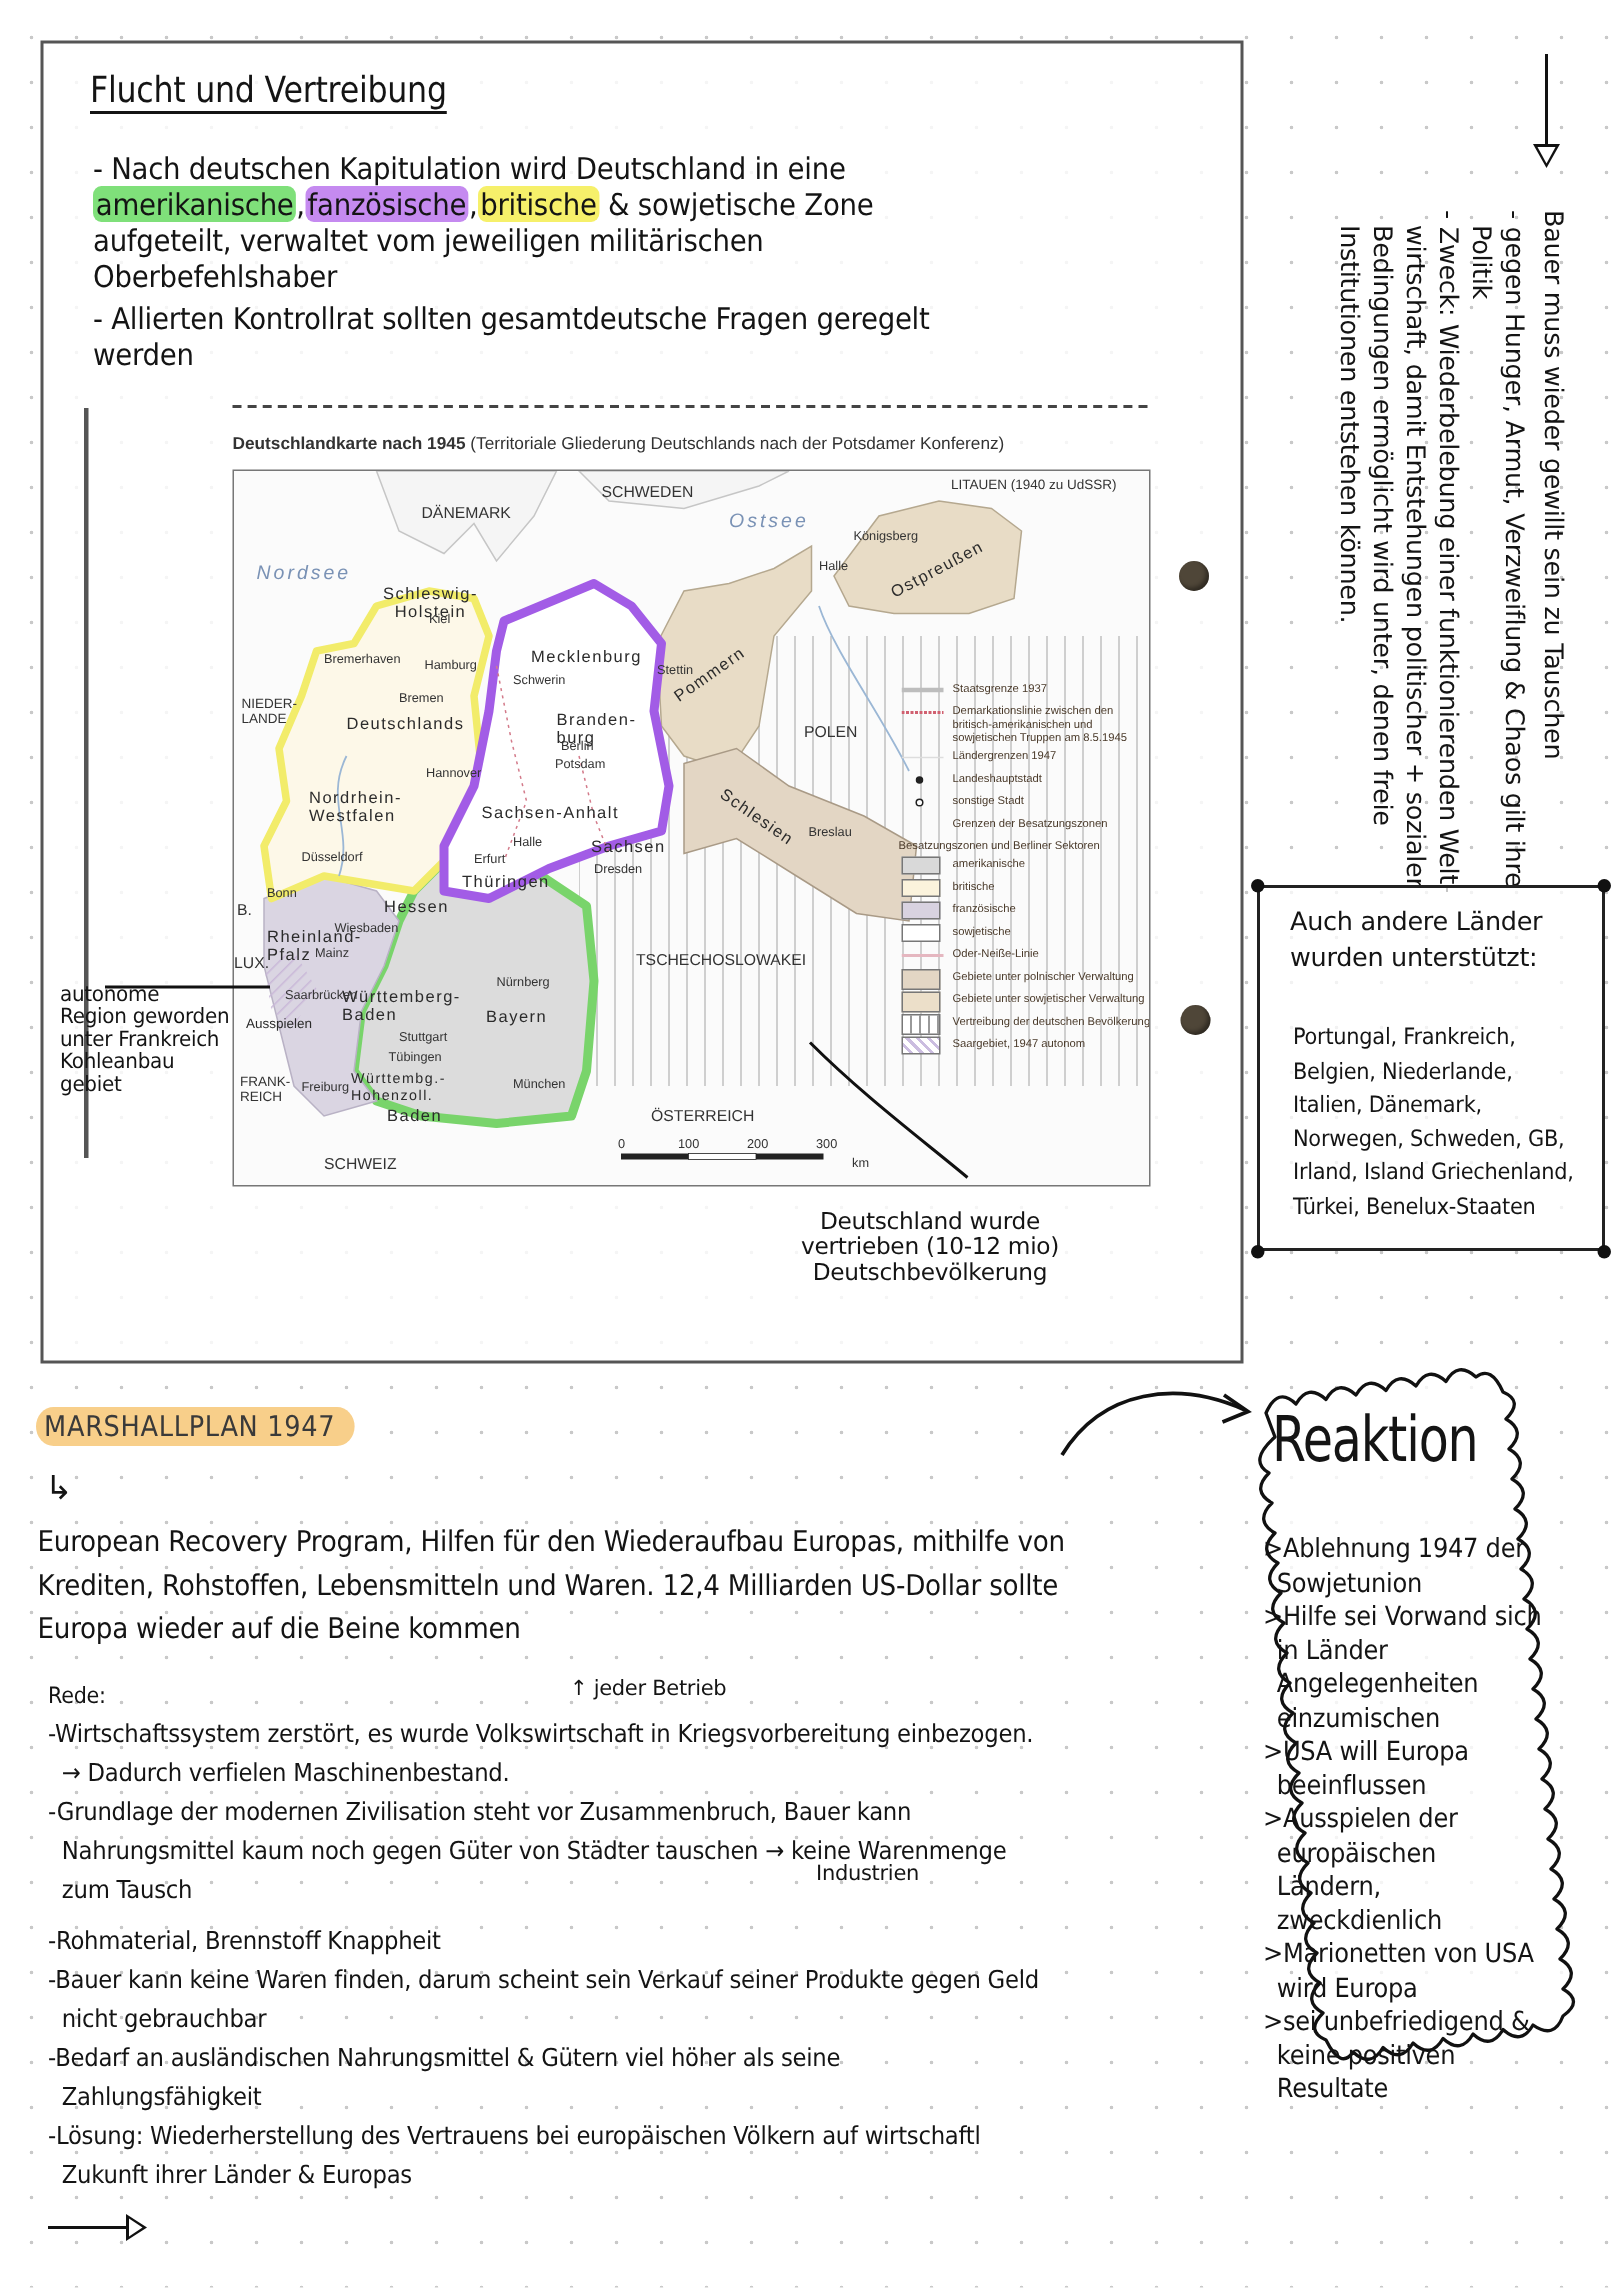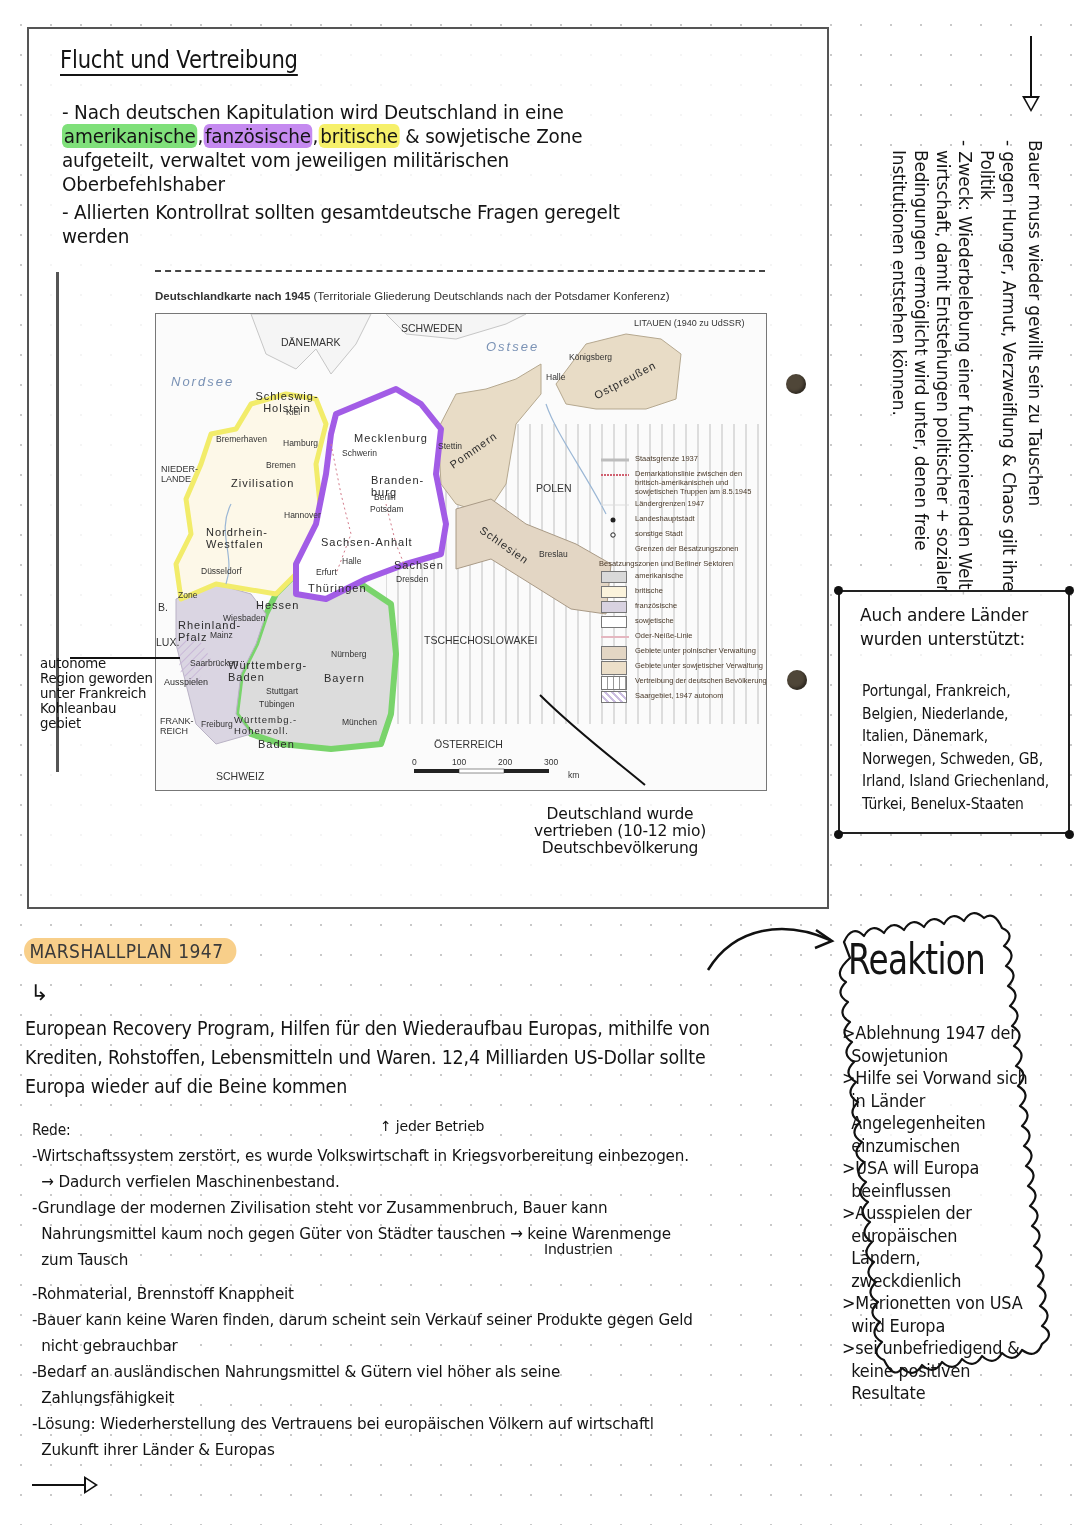--- a/index.html
+++ b/index.html
@@ -150,21 +150,21 @@
   <span class="maplabel country" style="left:5px;top:150px;width:48px;white-space:normal;font-size:9px;">NIEDER-LANDE</span>
   <span class="maplabel country" style="left:2px;top:287px;">B.</span>
   <span class="maplabel country" style="left:0px;top:322px;">LUX.</span>
   <span class="maplabel country" style="left:4px;top:402px;width:40px;white-space:normal;font-size:9px;">FRANK-REICH</span>
   <span class="maplabel country" style="left:60px;top:456px;">SCHWEIZ</span>
   <span class="maplabel country" style="left:278px;top:424px;">ÖSTERREICH</span>
   <span class="maplabel country" style="left:268px;top:320px;">TSCHECHOSLOWAKEI</span>
   <span class="maplabel country" style="left:380px;top:168px;">POLEN</span>
 
   <span class="maplabel land" style="left:96px;top:76px;width:70px;white-space:normal;text-align:center;">Schleswig-Holstein</span>
-  <span class="maplabel land" style="left:75px;top:163px;">Zivilisation</span>
+  <span class="maplabel land" style="left:75px;top:163px;">Deutschlands</span>
   <span class="maplabel land" style="left:50px;top:212px;width:80px;white-space:normal;">Nordrhein-Westfalen</span>
   <span class="maplabel land" style="left:100px;top:285px;">Hessen</span>
   <span class="maplabel land" style="left:22px;top:305px;width:70px;white-space:normal;">Rheinland-Pfalz</span>
   <span class="maplabel land" style="left:8px;top:363px;font-size:9px;letter-spacing:0;">Ausspielen</span>
   <span class="maplabel land" style="left:72px;top:345px;width:90px;white-space:normal;">Württemberg-Baden</span>
   <span class="maplabel land" style="left:78px;top:400px;width:80px;white-space:normal;font-size:9.5px;">Württembg.-Hohenzoll.</span>
   <span class="maplabel land" style="left:58px;top:424px;padding-left:44px;">Baden</span>
   <span class="maplabel land" style="left:168px;top:358px;">Bayern</span>
   <span class="maplabel land" style="left:152px;top:268px;">Thüringen</span>
   <span class="maplabel land" style="left:238px;top:245px;">Sachsen</span>
@@ -184,21 +184,21 @@
   <span class="maplabel city" style="left:218px;top:178px;">Berlin</span>
   <span class="maplabel city" style="left:214px;top:190px;">Potsdam</span>
   <span class="maplabel city" style="left:282px;top:127px;">Stettin</span>
   <span class="maplabel city" style="left:390px;top:58px;">Halle</span>
   <span class="maplabel city" style="left:413px;top:38px;">Königsberg</span>
   <span class="maplabel city" style="left:383px;top:235px;">Breslau</span>
   <span class="maplabel city" style="left:186px;top:242px;">Halle</span>
   <span class="maplabel city" style="left:160px;top:253px;">Erfurt</span>
   <span class="maplabel city" style="left:240px;top:260px;">Dresden</span>
   <span class="maplabel city" style="left:45px;top:252px;">Düsseldorf</span>
-  <span class="maplabel city" style="left:22px;top:276px;">Zone</span>
+  <span class="maplabel city" style="left:22px;top:276px;">Bonn</span>
   <span class="maplabel city" style="left:67px;top:299px;">Wiesbaden</span>
   <span class="maplabel city" style="left:54px;top:316px;">Mainz</span>
   <span class="maplabel city" style="left:34px;top:344px;">Saarbrücken</span>
   <span class="maplabel city" style="left:110px;top:372px;">Stuttgart</span>
   <span class="maplabel city" style="left:103px;top:385px;">Tübingen</span>
   <span class="maplabel city" style="left:45px;top:405px;">Freiburg</span>
   <span class="maplabel city" style="left:175px;top:335px;">Nürnberg</span>
   <span class="maplabel city" style="left:186px;top:403px;">München</span>
 
   <span class="maplabel city" style="left:256px;top:443px;">0</span>

